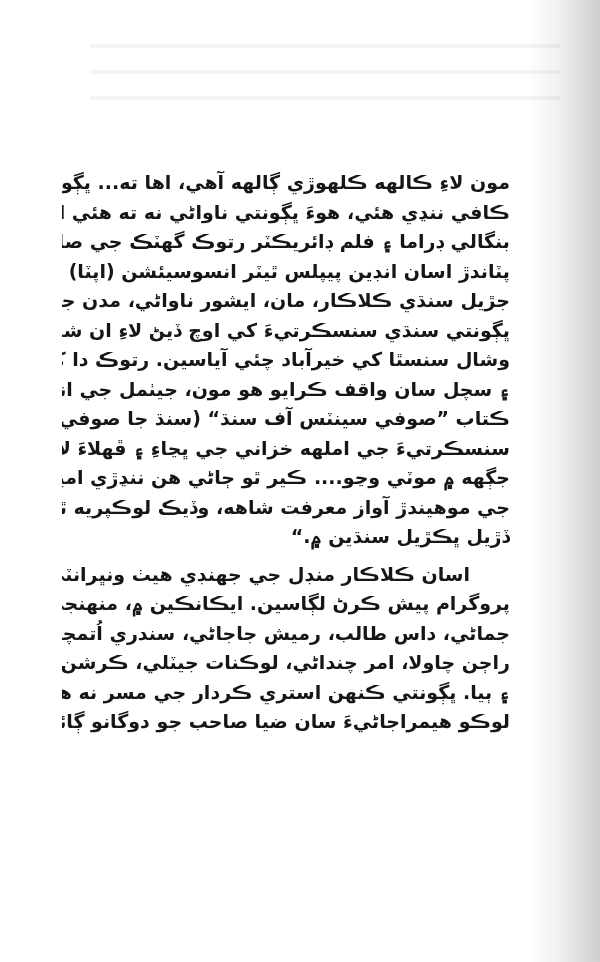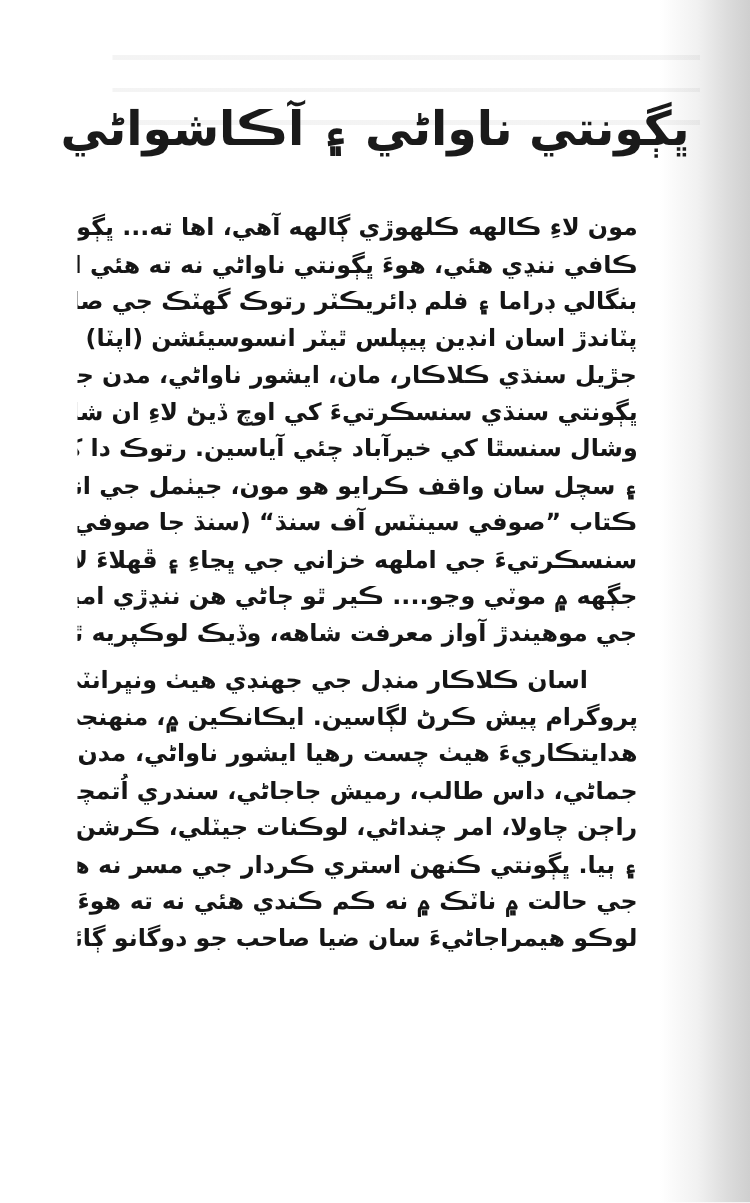--- a/index.html
+++ b/index.html
@@ -72,42 +72,40 @@
     .para-gap {
       height: 30px;
     }
   </style>
 </head>
 <body>
 
 <div class="page">
   <div class="bleed"></div>
 
-  <h1 class="title" style="margin:0;">ڀڳونتي ناواڻي ۽ آڪاشواڻي</h1>
 
   <div class="body-text">
     <div>
       <span class="line">مون لاءِ ڪالهه ڪلهوڙي ڳالهه آهي، اها ته... ڀڳونتي</span>
       <span class="line">ڪافي ننڍي هئي، هوءَ ڀڳونتي ناواڻي نه ته هئي اڃا.</span>
       <span class="line">بنگالي ڊراما ۽ فلم ڊائريڪٽر رتوڪ گهٽڪ جي صلاح</span>
       <span class="line">پٽاندڙ اسان انڊين پيپلس ٿيٽر انسوسيئشن (اپٽا) سان</span>
       <span class="line">جڙيل سنڌي ڪلاڪار، مان، ايشور ناواڻي، مدن جماڻي ۽</span>
       <span class="line">ڀڳونتي سنڌي سنسڪرتيءَ کي اوچ ڏيڻ لاءِ ان شاهي ۽</span>
       <span class="line">وشال سنسٿا کي خيرآباد چئي آياسين. رتوڪ دا کي شاهه</span>
       <span class="line">۽ سچل سان واقف ڪرايو هو مون، جيٺمل جي انگريزي</span>
       <span class="line">ڪتاب ”صوفي سينٽس آف سنڌ“ (سنڌ جا صوفي سنت)</span>
       <span class="line">سنسڪرتيءَ جي املهه خزاني جي ڀڃاءِ ۽ ڦهلاءَ لاءِ سنڌي</span>
       <span class="line">جڳهه ۾ موٽي وڃو.... ڪير ٿو ڄاڻي هن ننڍڙي اميگريءَ</span>
       <span class="line">جي موهيندڙ آواز معرفت شاهه، وڏيڪ لوڪپريه ٿي وڃي،</span>
+      <span class="line last">ڏڙيل ڀڪڙيل سنڌين ۾.“</span>
     </div>
     <div class="para-gap" style="height:8px;"></div>
     <div>
       <span class="line indent">اسان ڪلاڪار منڊل جي جهنڊي هيٺ ونڀرانٽي</span>
       <span class="line">پروگرام پيش ڪرڻ لڳاسين. ايڪانڪين ۾، منهنجي</span>
-      <span class="line">هدايتڪاريءَ هيٺ چست رهيا ايشور ناواڻي، مدن</span>
       <span class="line">جماڻي، داس طالب، رميش جاجاڻي، سندري اُتمچنداڻي،</span>
       <span class="line">راڄن چاولا، امر چنداڻي، لوڪنات جيٽلي، ڪرشن راهي</span>
       <span class="line">۽ ٻيا. ڀڳونتي ڪنهن استري ڪردار جي مسر نه هجڻ</span>
-      <span class="line">جي حالت ۾ ناٽڪ ۾ نه ڪم ڪندي هئي نه ته هوءَ</span>
       <span class="line">لوڪو هيمراجاڻيءَ سان ضيا صاحب جو دوگانو ڳائيندي</span>
     </div>
   </div>
 </div>
 
 </body></html>

